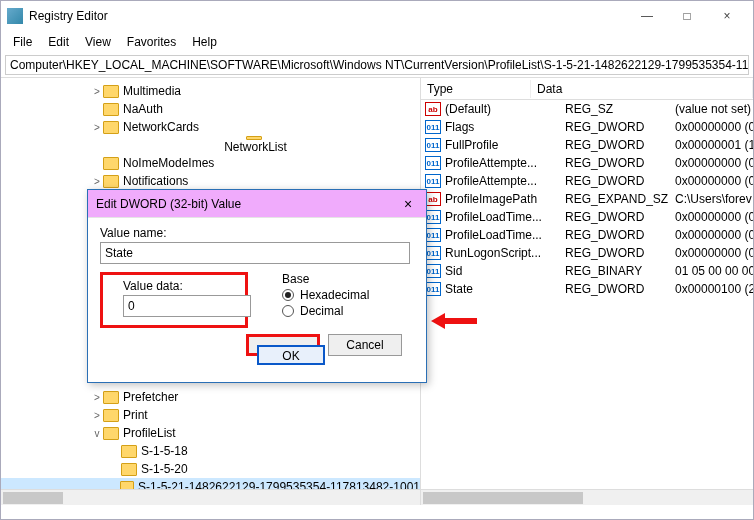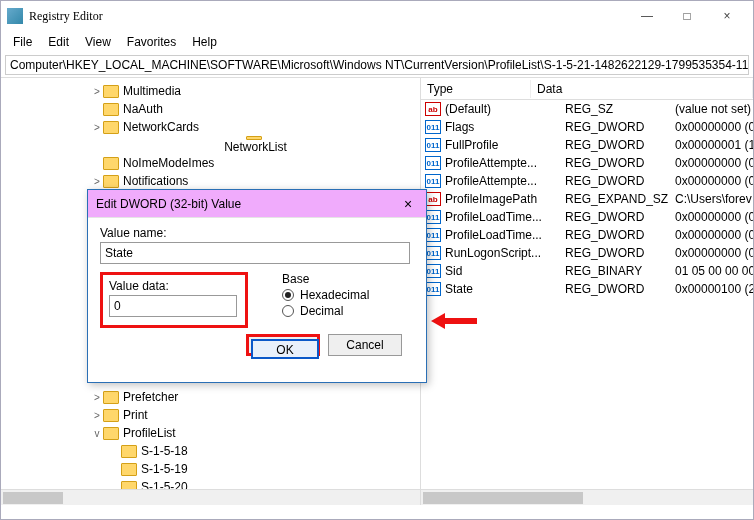--- a/index.html
+++ b/index.html
@@ -1,19 +1,19 @@
 <!DOCTYPE html>
 <html><head>
 <meta charset="utf-8">
 <style>
   * { box-sizing: border-box; font-family: "Segoe UI", Tahoma, sans-serif; font-size: 12px; }
   body { margin: 0; background: #fff; width: 754px; height: 520px; overflow: hidden; border: 1px solid #aab; position: relative; }
   .titlebar { height: 30px; display: flex; align-items: center; padding: 0 6px; }
   .titlebar .app-icon { width: 16px; height: 16px; background: linear-gradient(135deg,#6ac,#38a); margin-right: 6px; display:inline-block; }
-  .titlebar .title { flex: 1; font-family: Liberation Serif, serif; }
+  .titlebar .title { flex: 1; }
   .winbtn { width: 40px; height: 28px; display:flex; align-items:center; justify-content:center; color:#444; }
   .menubar { height: 22px; display: flex; align-items: center; padding: 0 4px; }
   .menubar span { padding: 2px 8px; }
   .addrbar { border: 1px solid #ccc; margin: 2px 4px; height: 20px; padding: 2px 4px; white-space: nowrap; overflow: hidden; font-size: 12px; }
   .panes { display:flex; height: 428px; border-top:1px solid #ddd; }
   .tree { width: 420px; border-right:1px solid #ddd; overflow:hidden; position:relative; padding-top:4px; }
   .list { flex:1; overflow:hidden; position:relative; }
   .node { display:flex; align-items:center; height:18px; white-space:nowrap; }
   .node .twisty { width:12px; text-align:center; color:#666; font-size:10px; }
   .node .folder { width:16px; height:13px; background:#ffd76b; border:1px solid #d4a017; border-radius:1px; margin-right:4px; display:inline-block; }
@@ -30,29 +30,29 @@
   .hscroll .thumb { background:#c8c8c8; height:12px; margin:2px; }
   
   .dialog { position:absolute; left:86px; top:188px; width:340px; height:194px; background:#fff; border:1px solid #2a6fb5; box-shadow:2px 2px 8px rgba(0,0,0,.25); z-index:10; }
   .dlg-title { height:28px; background:#f0abfc; display:flex; align-items:center; padding:0 8px; border-bottom:1px solid #e5e5e5; }
   .dlg-title .t { flex:1; }
   .dlg-close { width:20px; text-align:center; font-size:14px; }
   .dlg-body { padding:8px 12px 6px 12px; position:relative; }
   .lbl { margin-bottom:2px; }
   .txtfield { width:310px; height:22px; border:1px solid #999; padding:2px 4px; background:#fff; }
   .row2 { display:flex; margin-top:8px; }
-  .red1 { border:3px solid #e11; padding:4px 6px 8px 6px; width:148px; }
+  .red1 { border:3px solid #e11; padding:4px 6px 8px 20px; width:148px; }
   .red1 .txtfield { width:128px; }
   .basebox { margin-left:34px; }
   .radio { display:flex; align-items:center; margin:2px 0; }
   .radio .r { width:12px; height:12px; border:1px solid #555; border-radius:50%; margin-right:6px; display:flex; align-items:center; justify-content:center; }
   .radio.sel .r::after { content:""; width:6px; height:6px; background:#222; border-radius:50%; }
   .dlg-buttons { display:flex; justify-content:flex-end; padding:6px 12px 0 0; gap:8px; }
   .btn { width:74px; height:22px; border:1px solid #999; background:#efefef; text-align:center; line-height:20px; }
-  .btn.primary-wrap { border:3px solid #e11; padding:2px; }
+  .btn.primary-wrap { border:3px solid #e11; padding:8px; }
   .btn.primary { border:2px solid #0a58c9; background:#e8f0fb; }
   .arrow { position:absolute; left:430px; top:312px; z-index:9; color:#e11; }
   .arrow svg { width:46px; height:16px; }
 </style>
 </head>
 <body>
 
 <div class="titlebar">
   <span class="app-icon"></span>
   <span class="title">Registry Editor</span>
@@ -148,25 +148,20 @@
       </div>
       <div class="node" style="padding-left: 90px;">
         <span class="twisty">v</span>
         <span class="folder"></span>
         <span>ProfileList</span>
       </div>
       <div class="node" style="padding-left: 108px;">
         <span class="twisty"></span>
         <span class="folder"></span>
         <span>S-1-5-18</span>
-      </div>
-      <div class="node" style="padding-left: 108px;">
-        <span class="twisty"></span>
-        <span class="folder"></span>
-        <span>S-1-5-19</span>
       </div>
       <div class="node" style="padding-left: 108px; text-align: right;">
         <span class="twisty"></span>
         <span class="folder"></span>
         <span>S-1-5-20</span>
       </div>
       <div class="node sel" style="padding-left: 108px;">
         <span class="twisty"></span>
         <span class="folder"></span>
         <span>S-1-5-21-1482622129-1799535354-117813482-1001</span>

